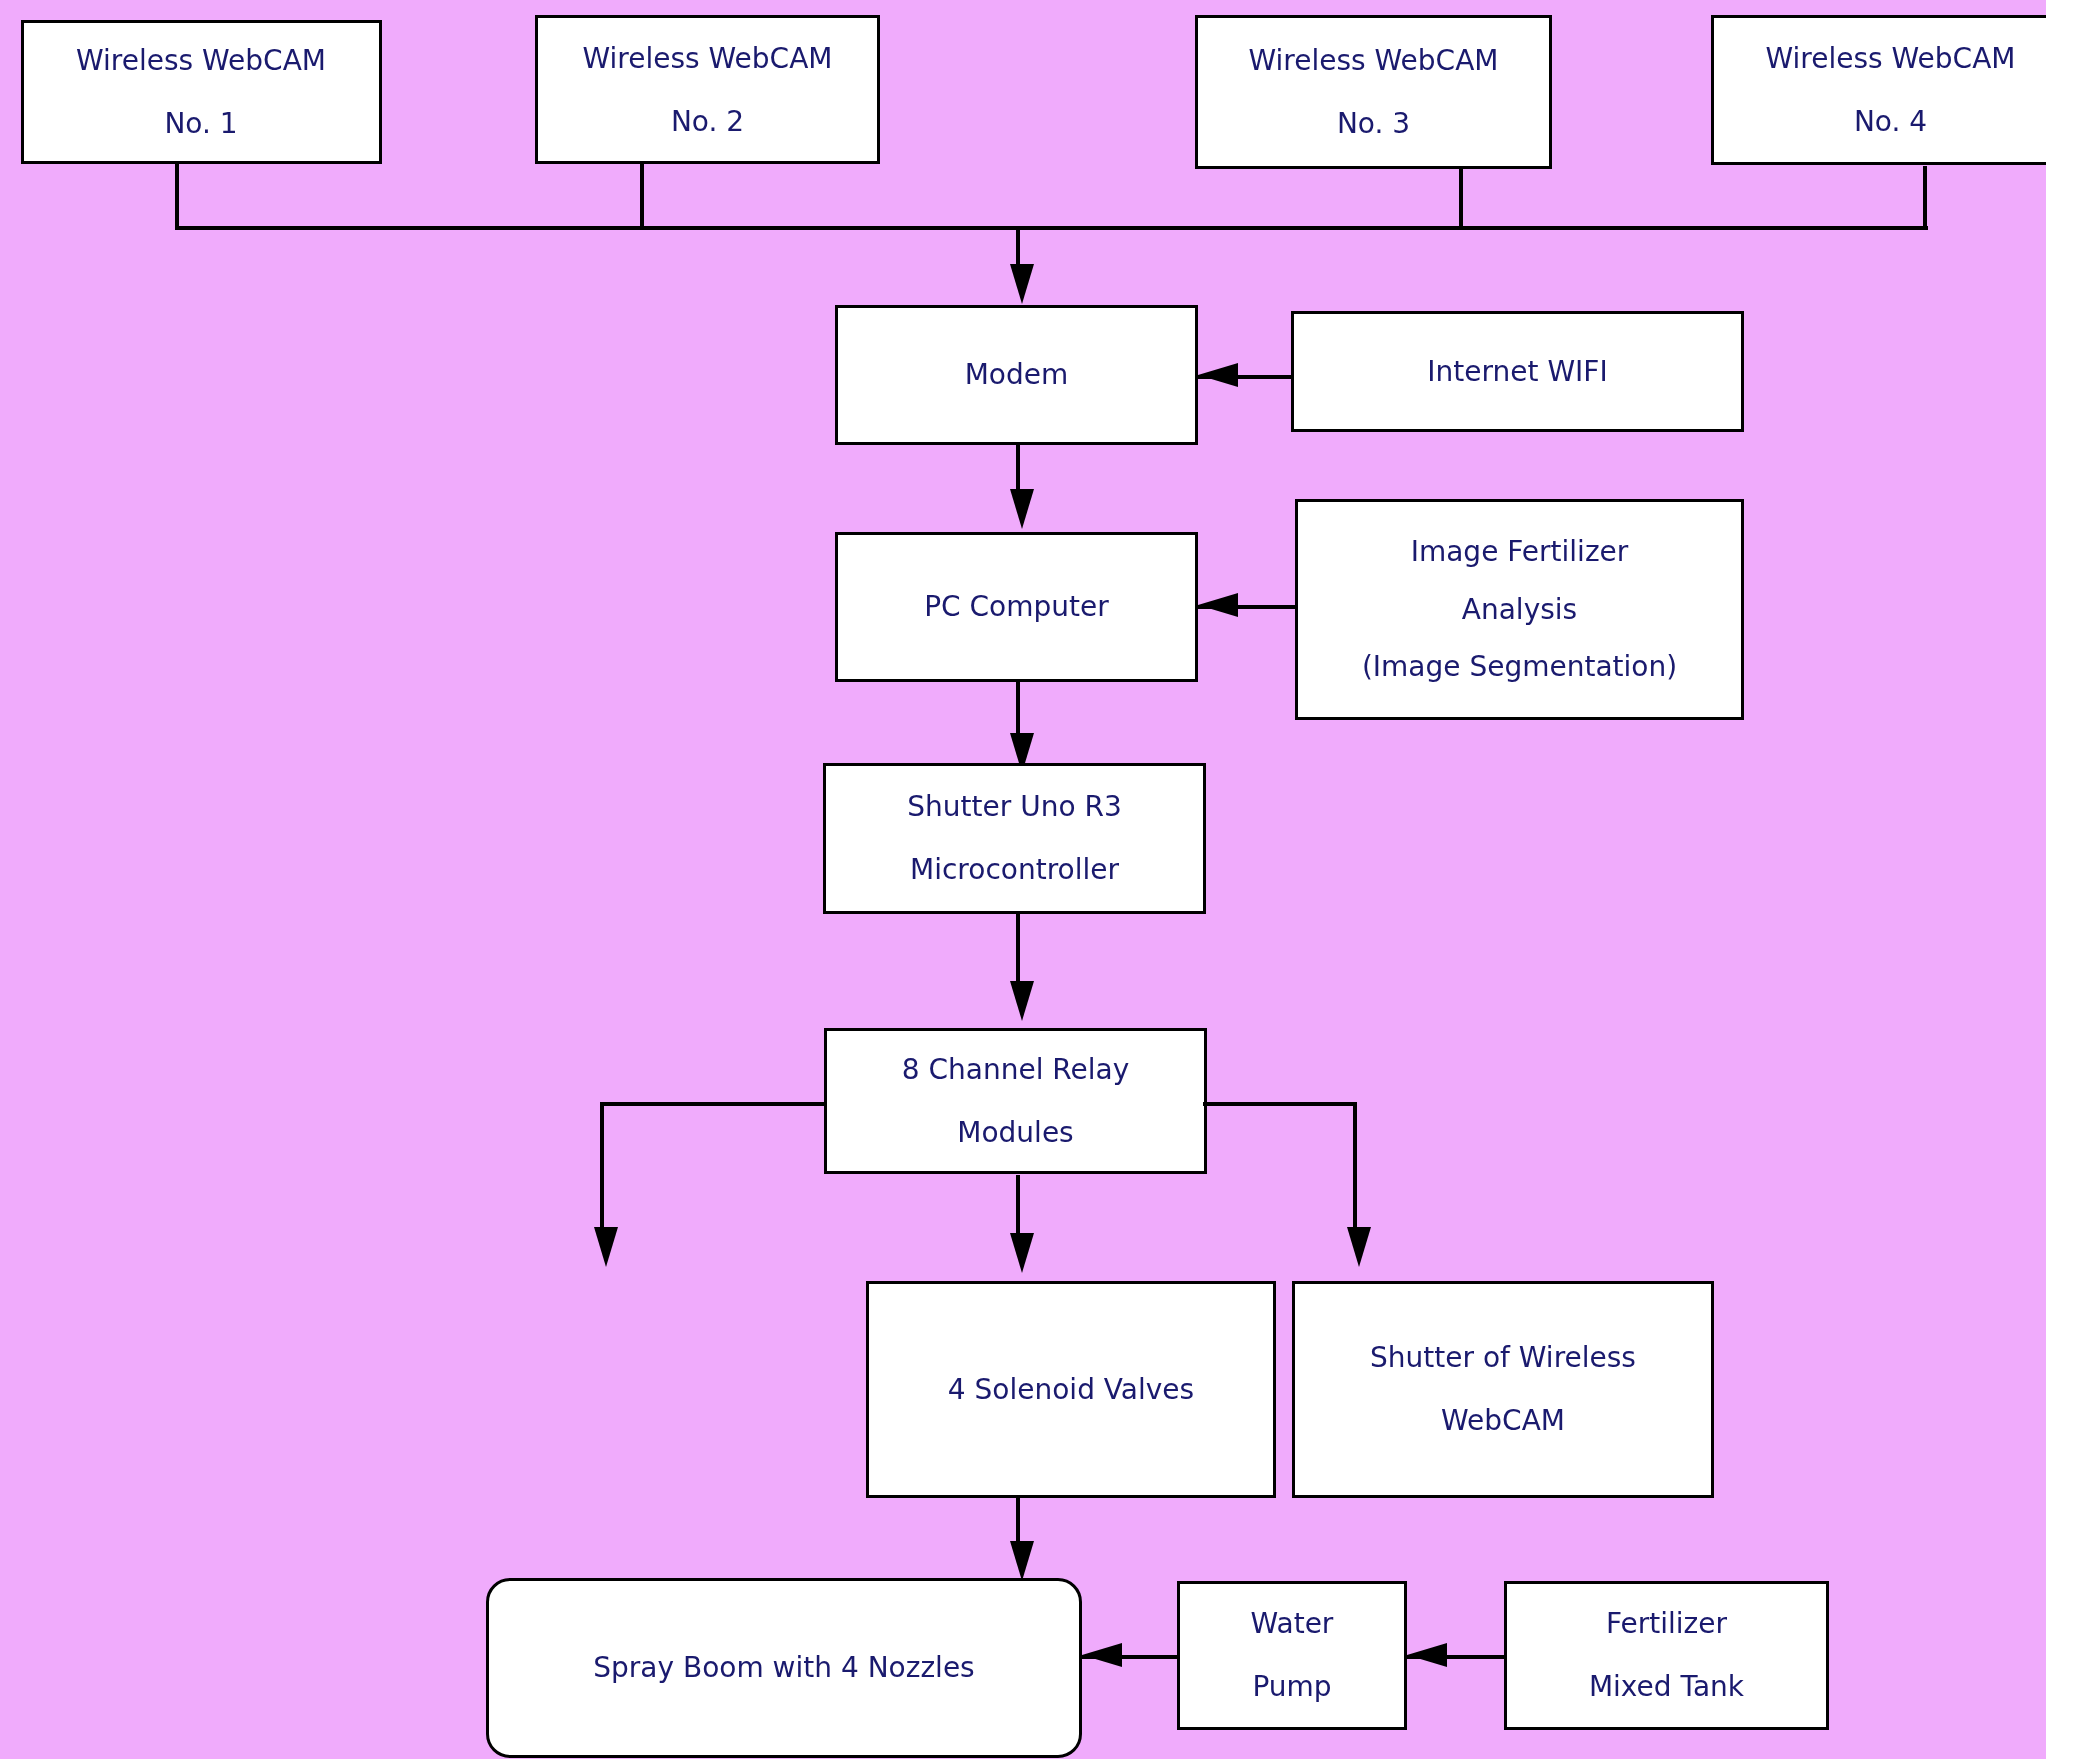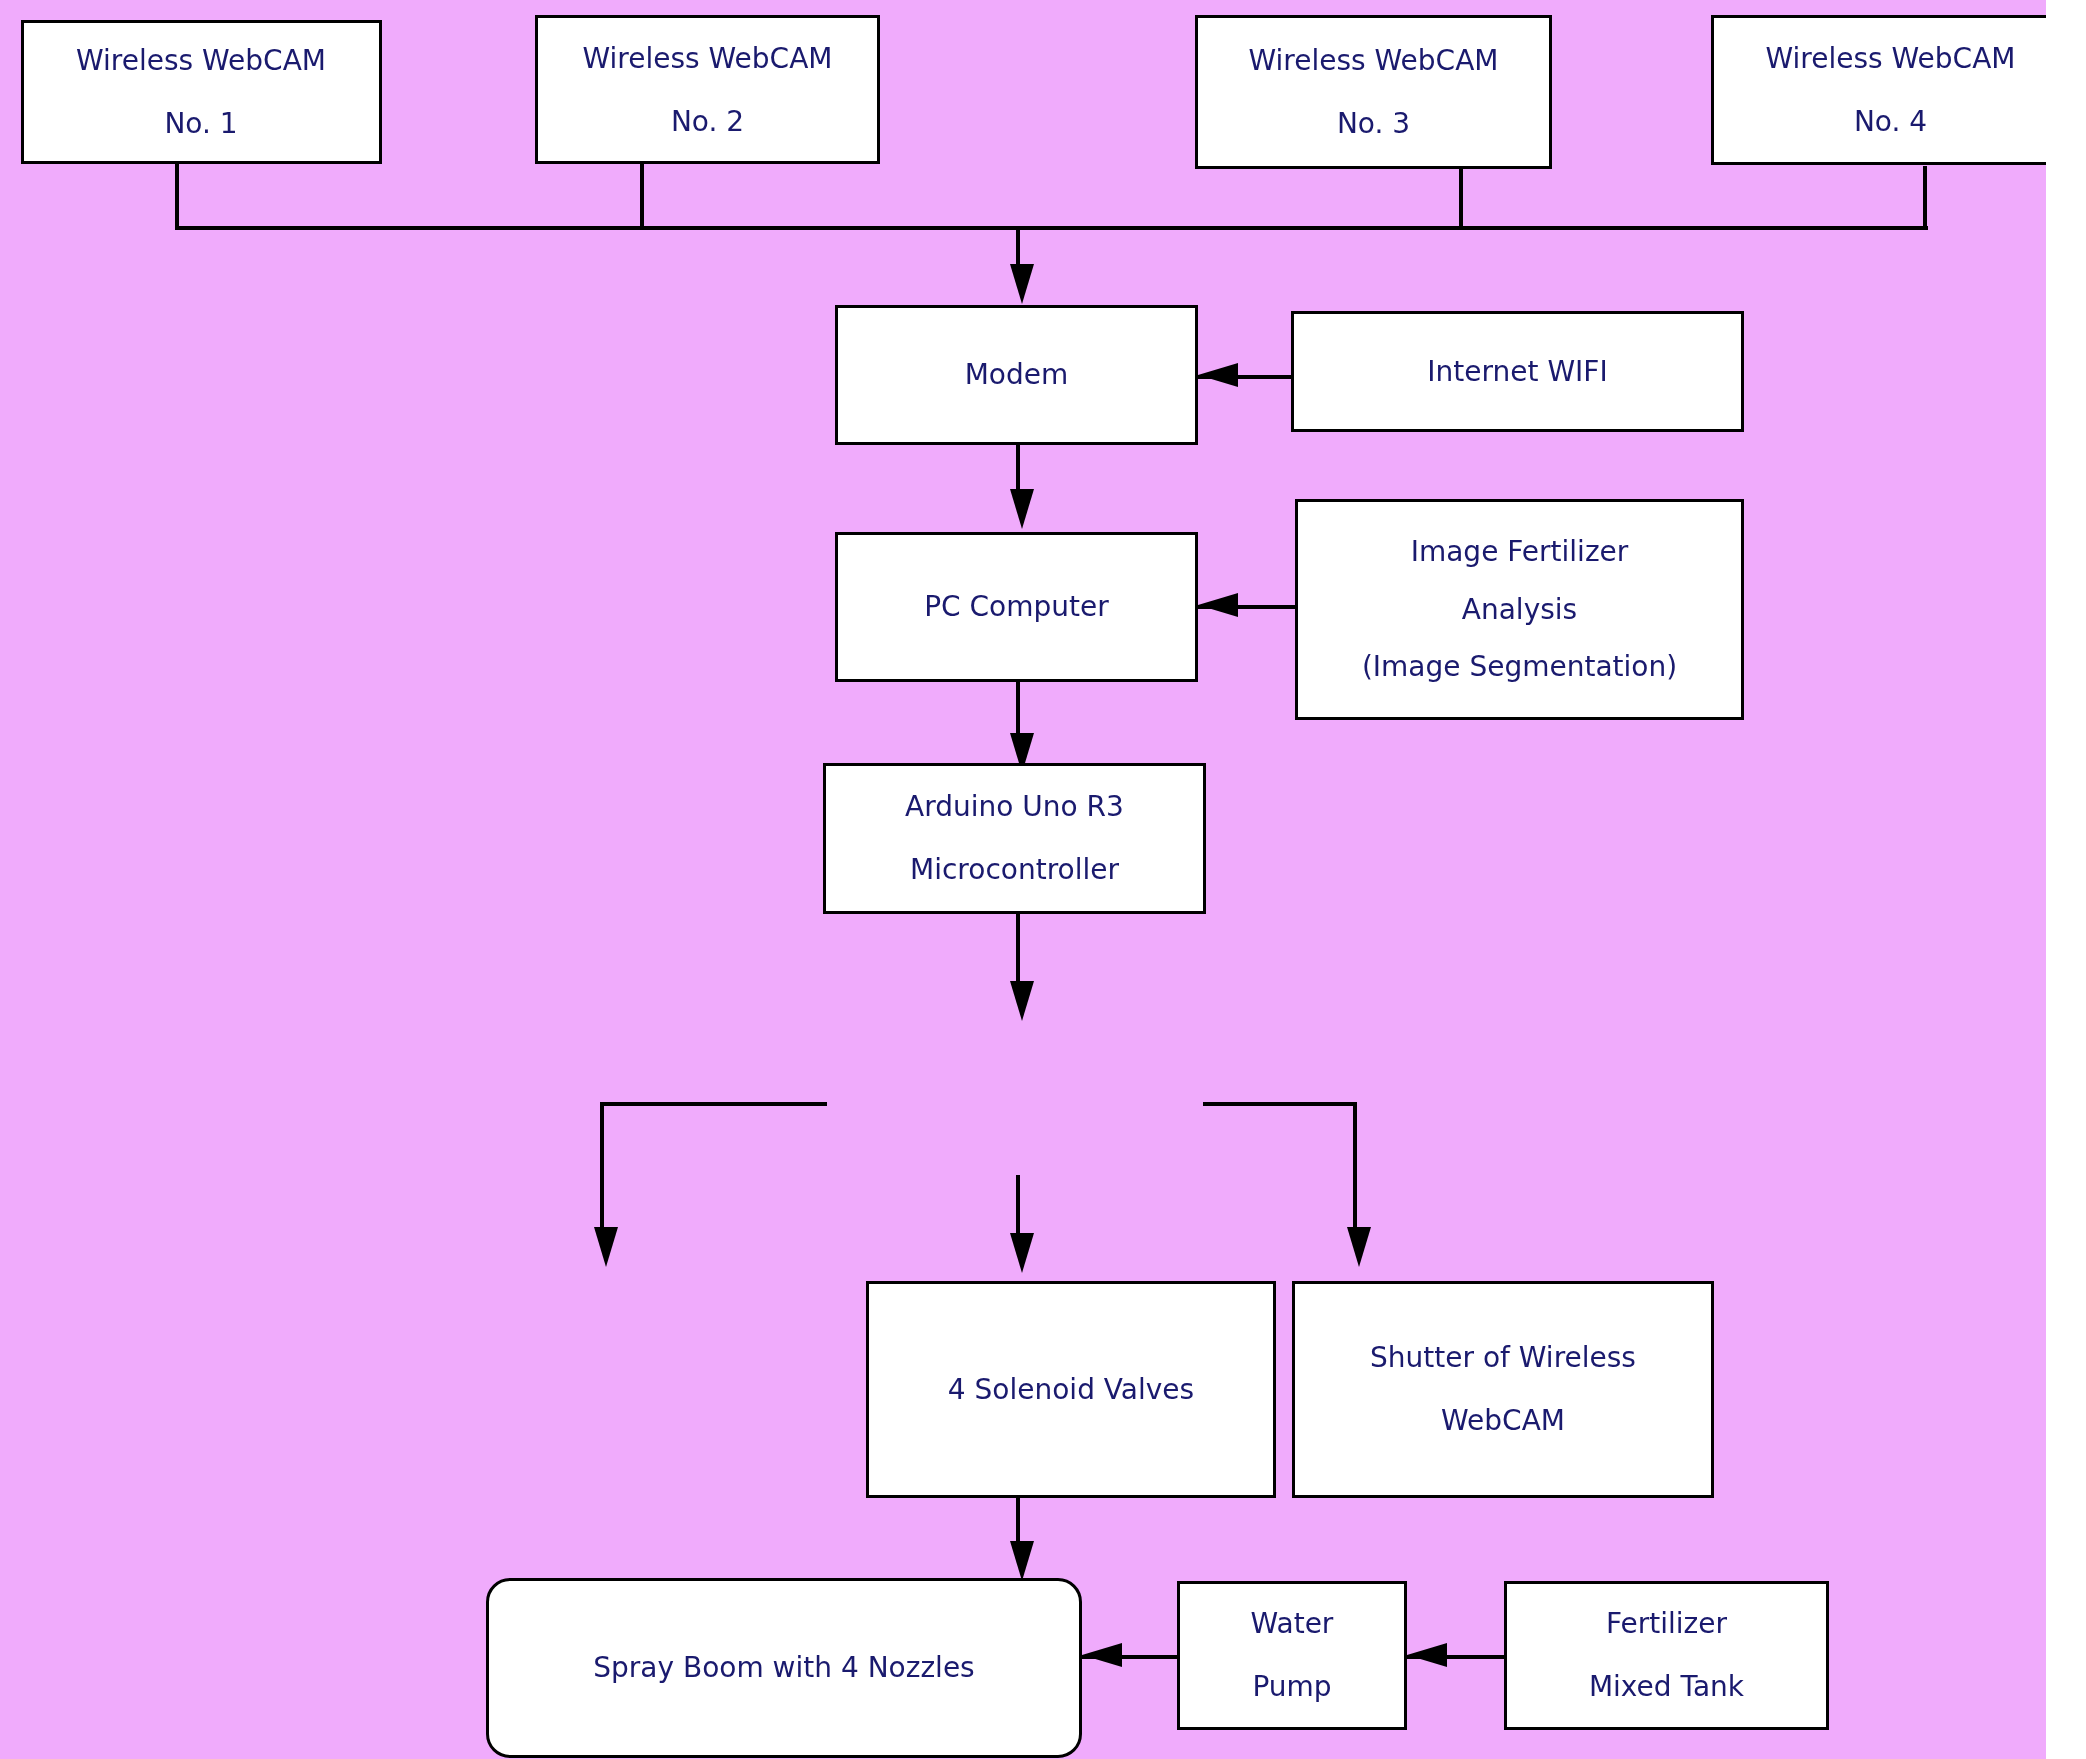--- a/index.html
+++ b/index.html
@@ -76,27 +76,31 @@
     <div class="ln">(Image Segmentation)</div>
   </div>
 
   <div class="hline" style="left:1198px;top:605px;width:100px;"></div>
   <div class="arrow-l" style="left:1198px;top:593px;"></div>
 
   <div class="vline" style="left:1016px;top:682px;height:59px;"></div>
   <div class="arrow-d" style="left:1010px;top:733px;"></div>
 
   <div class="node two" style="left:823px;top:763px;width:383px;height:151px;">
-    <div class="ln">Arduino Uno R3</div>
+    <div class="ln">Shutter Uno R3</div>
     <div class="ln">Microcontroller</div>
   </div>
 
   <div class="vline" style="left:1016px;top:913px;height:73px;"></div>
   <div class="arrow-d" style="left:1010px;top:981px;"></div>
 
+  <div class="node two" style="left:824px;top:1028px;width:383px;height:146px;">
+    <div class="ln">8 Channel Relay</div>
+    <div class="ln">Modules</div>
+  </div>
 
   <div class="hline" style="left:600px;top:1102px;width:227px;"></div>
   <div class="vline" style="left:600px;top:1102px;height:130px;"></div>
   <div class="arrow-d" style="left:594px;top:1227px;"></div>
 
   <div class="vline" style="left:1016px;top:1175px;height:62px;"></div>
   <div class="arrow-d" style="left:1010px;top:1233px;"></div>
 
   <div class="hline" style="left:1203px;top:1102px;width:154px;"></div>
   <div class="vline" style="left:1353px;top:1102px;height:130px;"></div>

